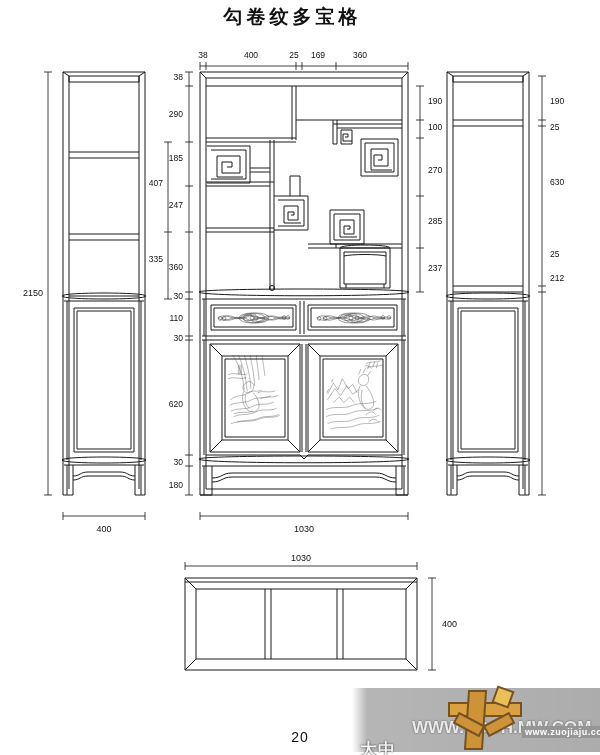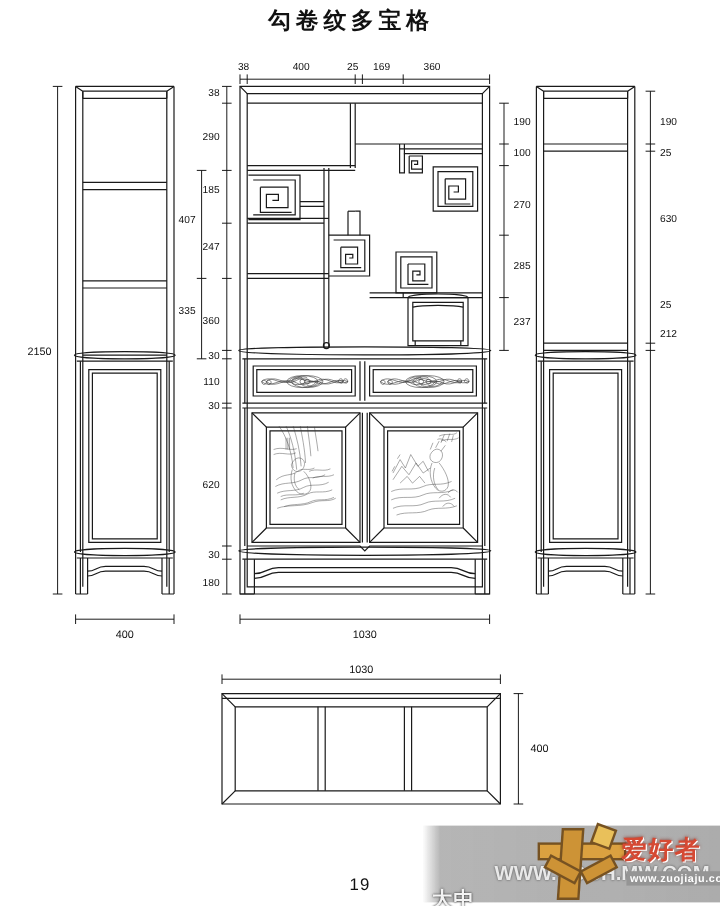--- a/index.html
+++ b/index.html
@@ -387,28 +387,27 @@
 
     <text class="dtxtm" x="104" y="532" text-anchor="middle">400</text>
     <text class="dtxtm" x="304" y="532" text-anchor="middle">1030</text>
     <text class="dtxtm" x="301" y="561" text-anchor="middle">1030</text>
     <text class="dtxtm" x="442" y="627">400</text>
   </g>
 </svg>
 </div>
 
 <div class="title">勾卷纹多宝格</div>
-<div class="pagenum">19</div>
+<div class="pagenum">20</div>
 
 <div class="wm">
   <div class="grayband"></div>
   <div class="urlbig">WWW.CDCH.MW.COM</div>
   <div class="cnblk">大中<br>城國</div>
   <div class="mu">
     <div class="v2"></div>
       <div class="v1"></div>
     <div class="v3"></div>
       <div class="v4"></div>
       <div class="dot"></div>
   </div>
-  <div class="ahz">爱好者</div>
   <div class="urlsm">www.zuojiaju.com</div>
 </div>
 
 </body></html>

